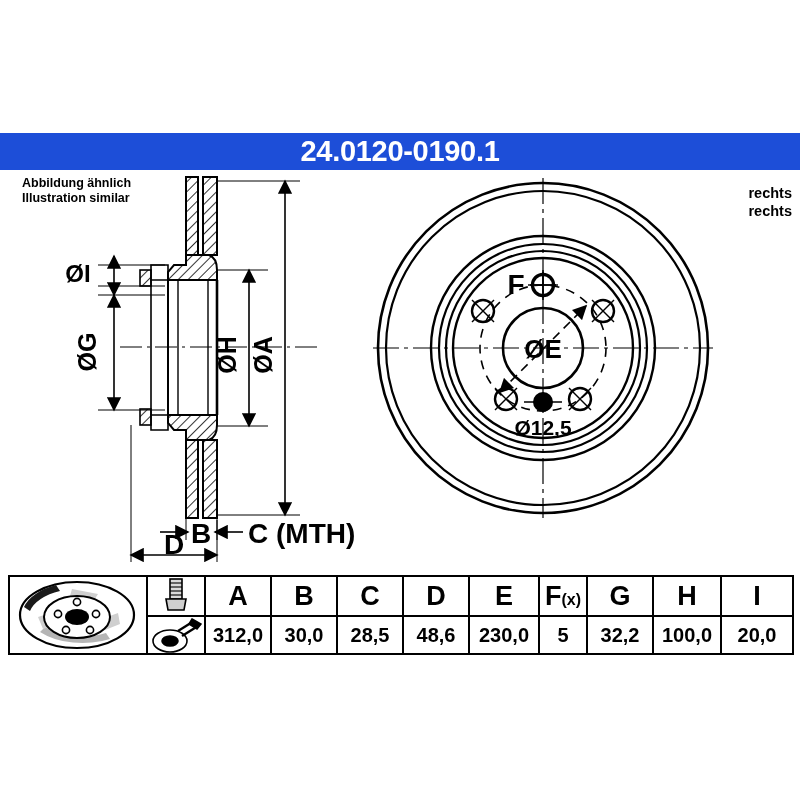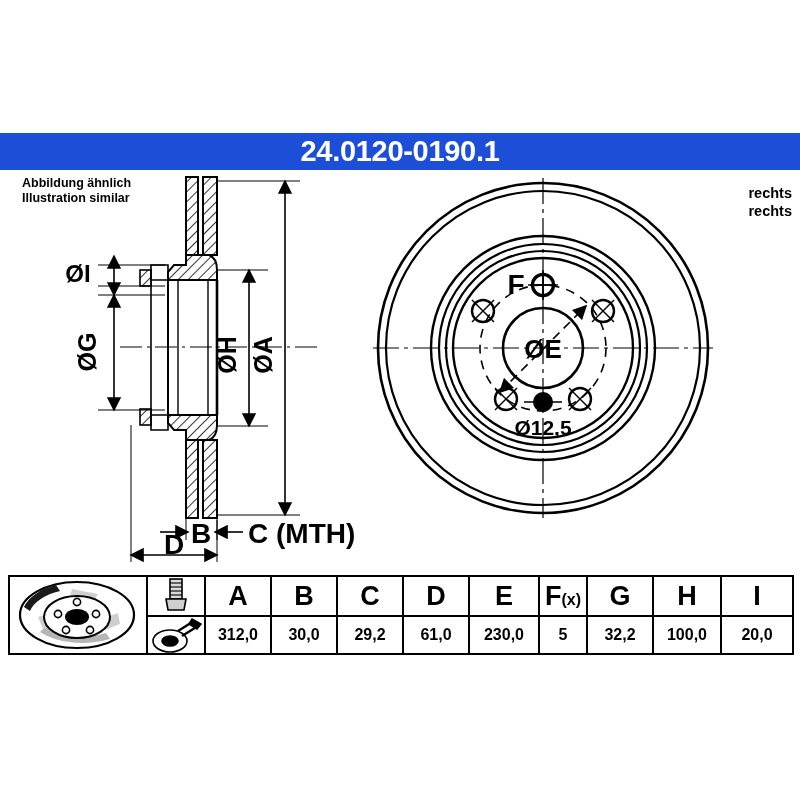--- a/index.html
+++ b/index.html
@@ -94,21 +94,21 @@
   .spec-table td {
     border: 2px solid #000000;
     text-align: center;
     vertical-align: middle;
     font-size: 27px;
     font-weight: bold;
     padding: 0;
     height: 38px;
   }
   .spec-table tr.head-row td { height: 40px; }
-  .spec-table tr.val-row td { height: 38px; font-size: 16px; }
+  .spec-table tr.val-row td { height: 38px; font-size: 20px; }
   .spec-table td.icon-cell {
     padding: 0;
     vertical-align: middle;
   }
   .col-disc  { width: 138px; }
   .col-bolt  { width:  58px; }
   .col-a     { width:  66px; }
   .col-b     { width:  66px; }
   .col-c     { width:  66px; }
   .col-d     { width:  66px; }
@@ -374,22 +374,22 @@
               <ellipse cx="22" cy="24" rx="17" ry="11"></ellipse>
               <ellipse cx="22" cy="24" rx="8" ry="5" fill="#000"></ellipse>
               <path d="M30,14 L46,4" stroke-width="2.4"></path>
               <path d="M34,19 L50,9" stroke-width="2.4"></path>
               <path d="M44,2 L53,7 L49,12 L41,7 Z" fill="#000"></path>
             </g>
           </svg>
         </td>
         <td>312,0</td>
         <td>30,0</td>
-        <td>29,2</td>
-        <td>61,0</td>
+        <td>28,5</td>
+        <td>48,6</td>
         <td>230,0</td>
         <td>5</td>
         <td>32,2</td>
         <td>100,0</td>
         <td>20,0</td>
       </tr>
     </tbody>
   </table>
 
 </div>

